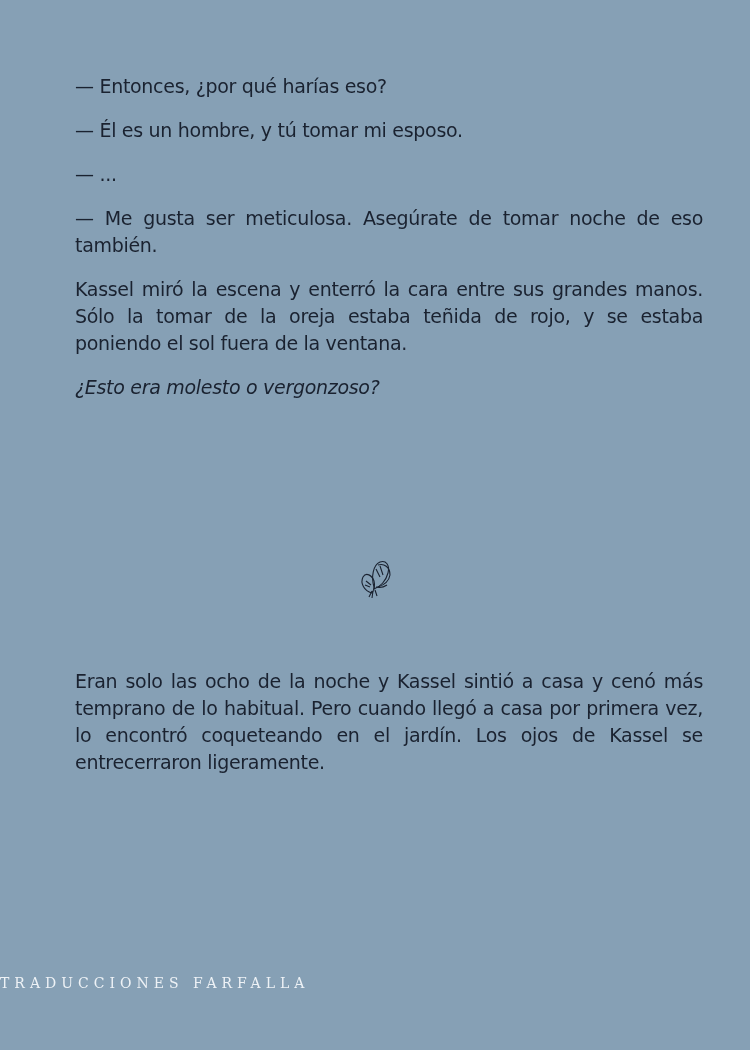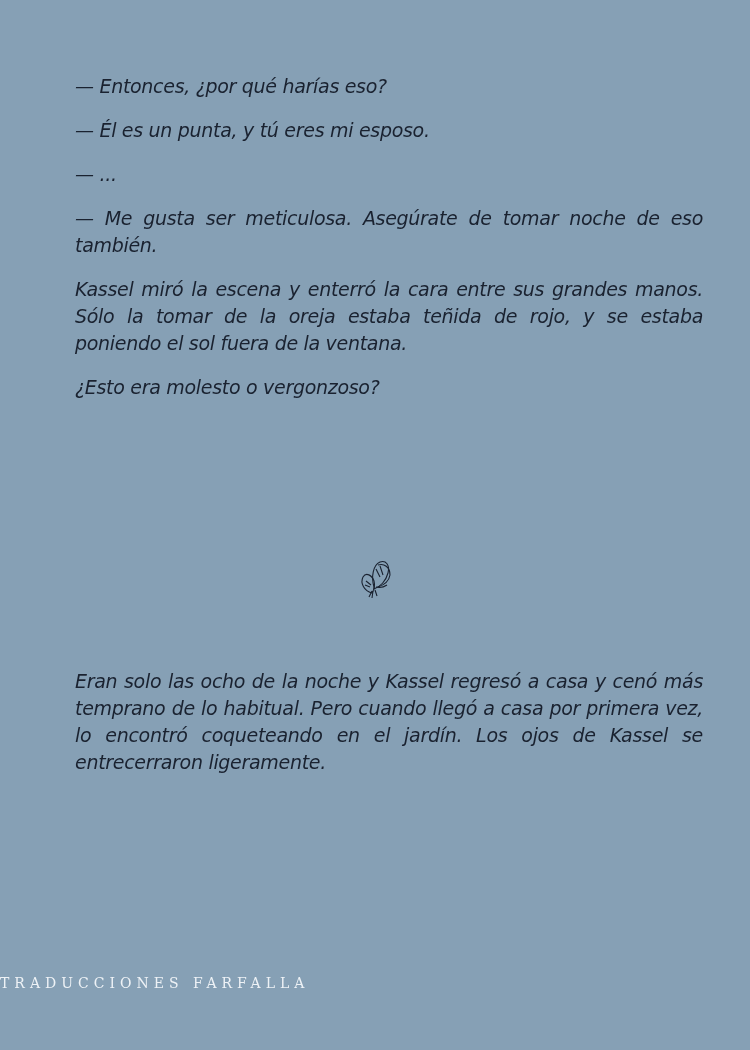--- a/index.html
+++ b/index.html
@@ -8,53 +8,53 @@
     background:#86a0b5;
     position:relative;
     font-family:"DejaVu Sans", sans-serif;
     color:#1a2230;
   }
   .page {
     position:absolute; left:75px; top:73px; width:628px;
   }
   .para {
     font-size:19px; line-height:27px; margin:0 0 17px 0;
-    text-align:justify; letter-spacing:-0.3px;font-style:italic;
+    text-align:justify; letter-spacing:-0.3px;
   }
   .italic { font-style:italic;margin-top:15px; }
   .ornament {
     position:absolute; left:354px; top:557px; width:42px; height:46px;
   }
   .section2 { position:absolute; left:75px; top:668px; width:628px; }
   .footer {
     position:absolute; left:0; width:750px; top:975px; text-align:left;
     font-family:"DejaVu Serif", serif; font-size:14px; letter-spacing:5px;
     color:#eef2f6;
   }
 </style>
 </head>
 <body>
 
 <div class="page">
   <p class="para">— Entonces, ¿por qué harías eso?</p>
-  <p class="para">— Él es un punta, y tú eres mi esposo.</p>
+  <p class="para">— Él es un hombre, y tú tomar mi esposo.</p>
   <p class="para">— ...</p>
   <p class="para">— Me gusta ser meticulosa. Asegúrate de tomar noche de eso también.</p>
   <p class="para">Kassel miró la escena y enterró la cara entre sus grandes manos. Sólo la tomar de la oreja estaba teñida de rojo, y se estaba poniendo el sol fuera de la ventana.</p>
   <p class="para italic">¿Esto era molesto o vergonzoso?</p>
 </div>
 
 <div class="ornament">
   <svg width="42" height="46" viewBox="0 0 42 46" fill="none" stroke="#1a2230" stroke-width="1.1">
     <path d="M18 36 C10 34 6 26 9 20 C12 15 18 18 20 24 C21 28 20 33 18 36 Z"></path>
     <path d="M20 30 C17 20 19 8 26 5 C32 3 36 8 34 16 C32 24 26 30 20 32 Z"></path>
     <path d="M24 8 C30 6 36 10 36 18 C35 24 30 28 24 30"></path>
     <path d="M12 24 L17 28 M11 28 L16 30 M22 12 L26 20 M26 9 L29 18"></path>
     <path d="M18 34 L15 40 M19 34 L18 41 M21 33 L23 39"></path>
     <path d="M22 30 C26 31 30 30 33 28"></path>
   </svg>
 </div>
 
 <div class="section2">
-  <p class="para">Eran solo las ocho de la noche y Kassel regresó a casa y cenó más temprano de lo habitual. Pero cuando llegó a casa por primera vez, lo encontró coqueteando en el jardín. Los ojos de Kassel se entrecerraron ligeramente.</p>
+  <p class="para">Eran solo las ocho de la noche y Kassel sintió a casa y cenó más temprano de lo habitual. Pero cuando llegó a casa por primera vez, lo encontró coqueteando en el jardín. Los ojos de Kassel se entrecerraron ligeramente.</p>
 </div>
 
 <div class="footer">TRADUCCIONES FARFALLA</div>
 
 </body></html>

